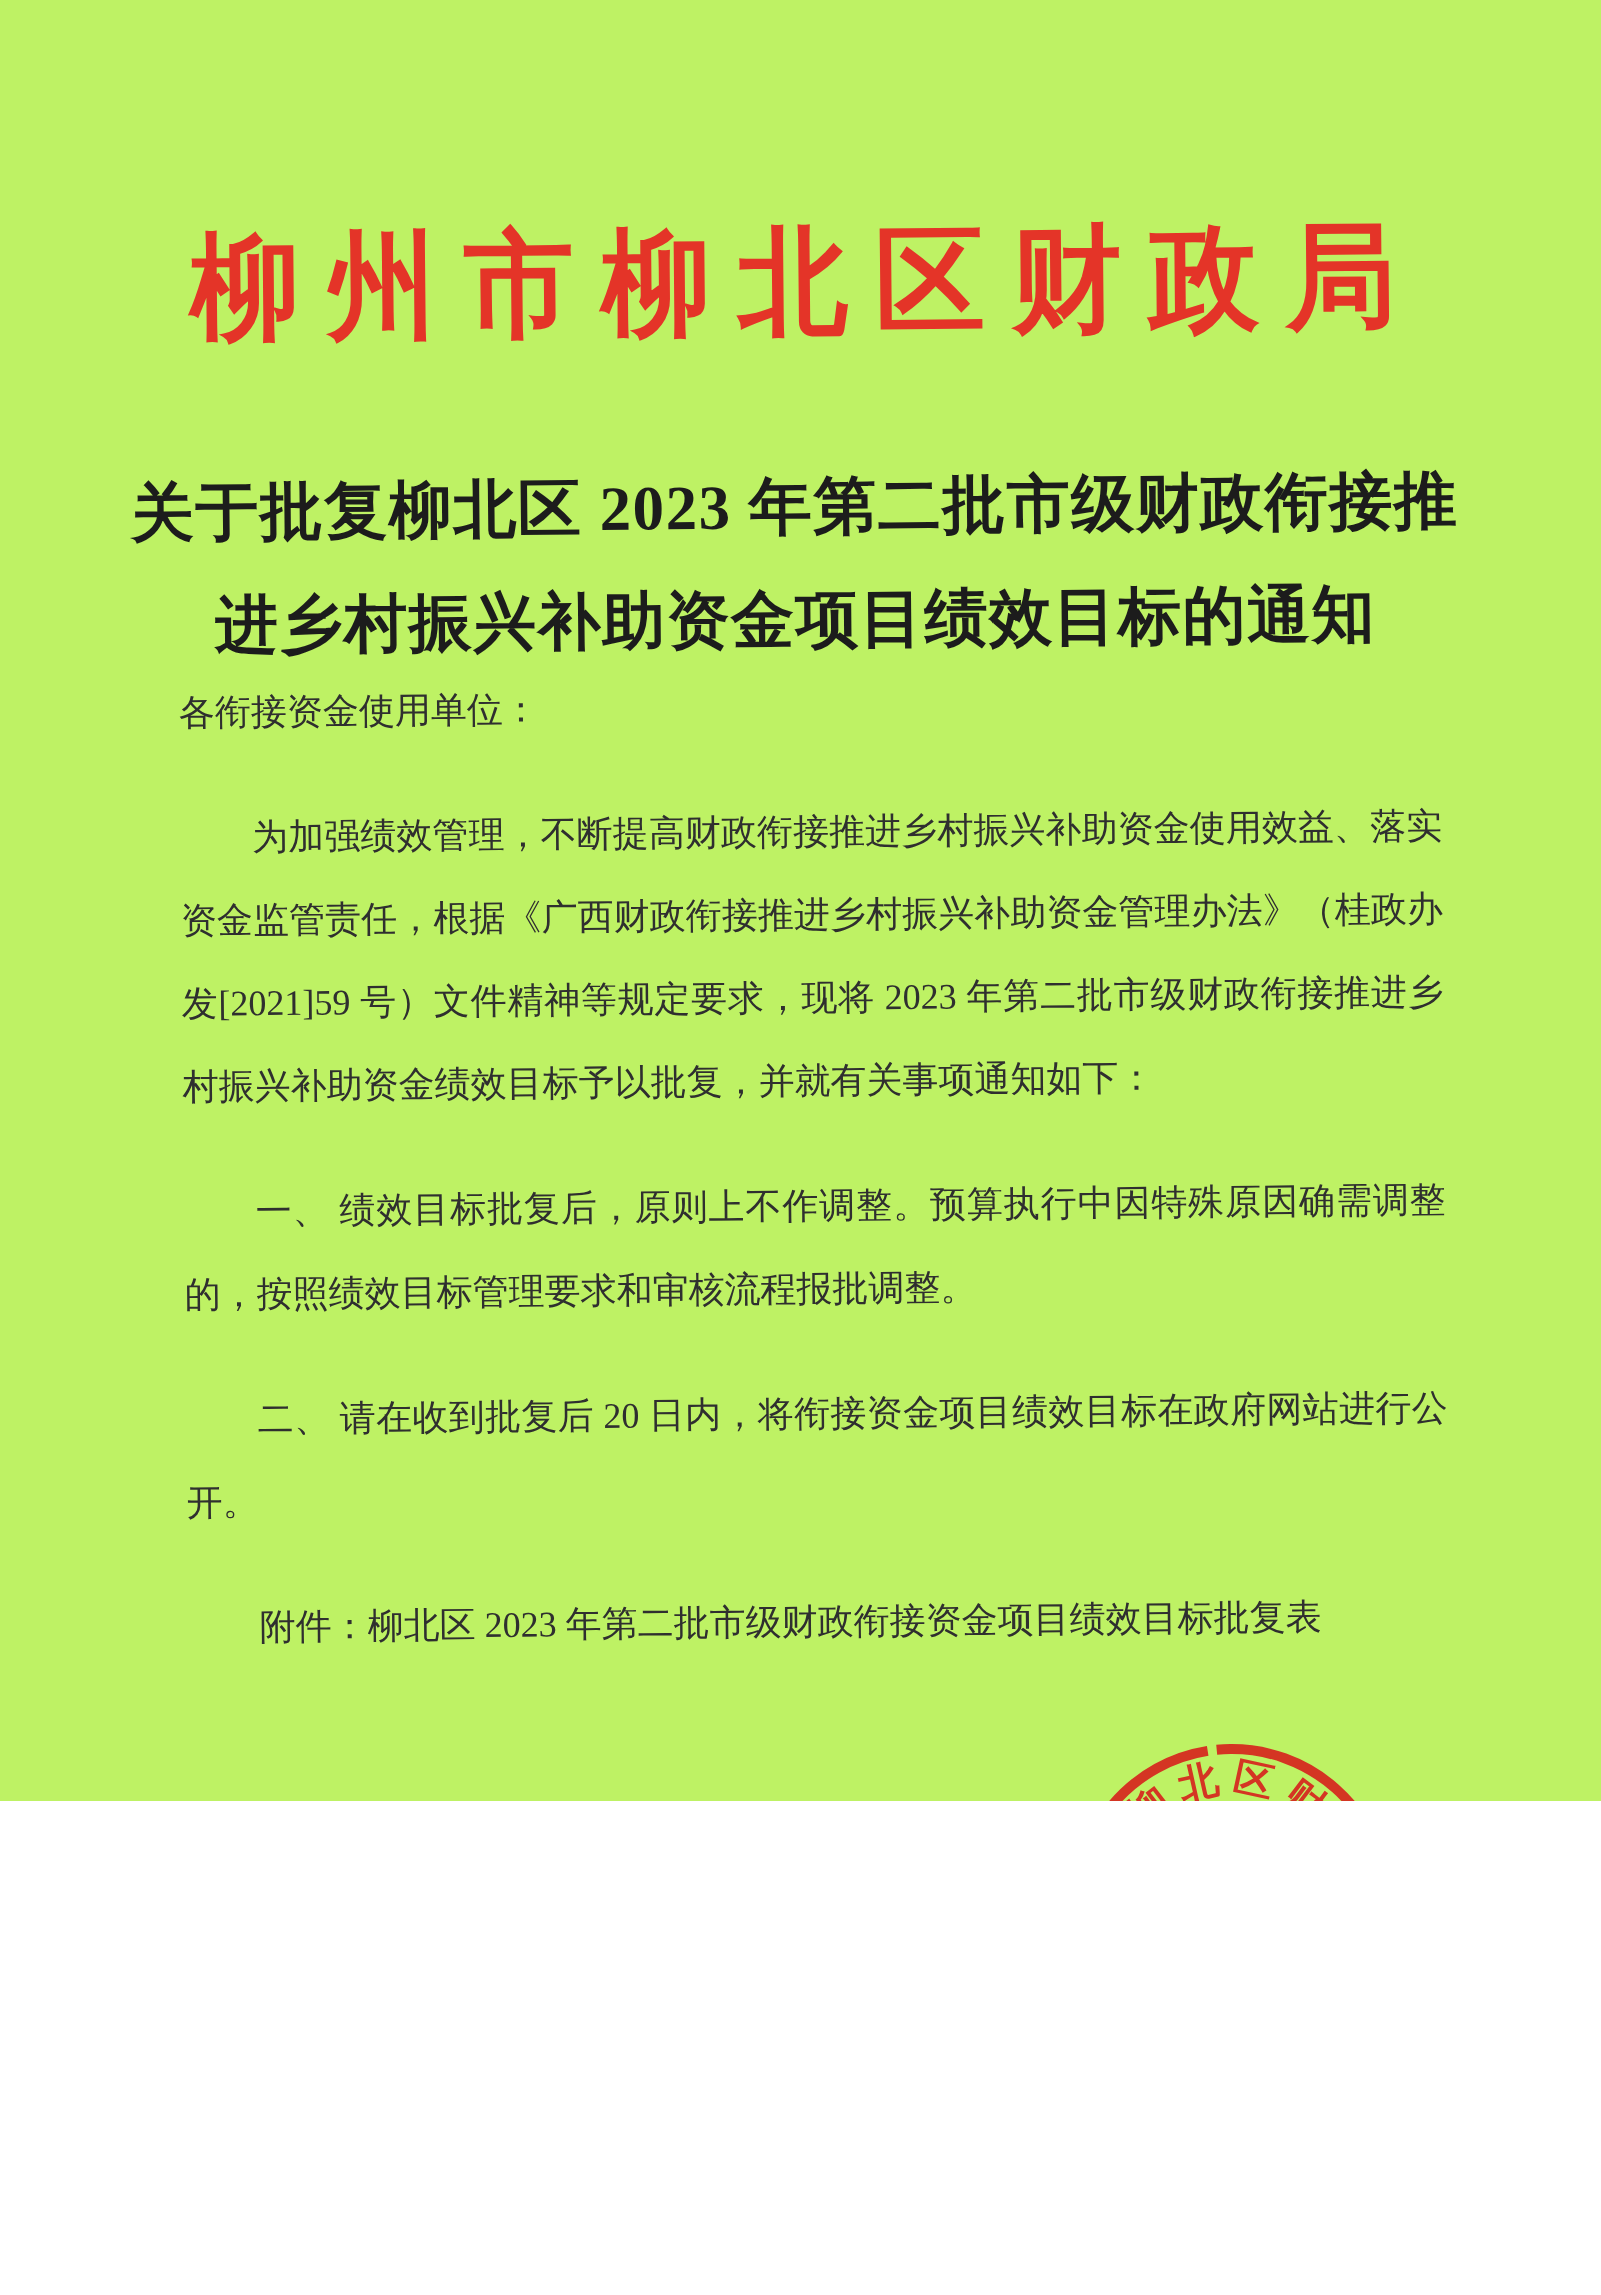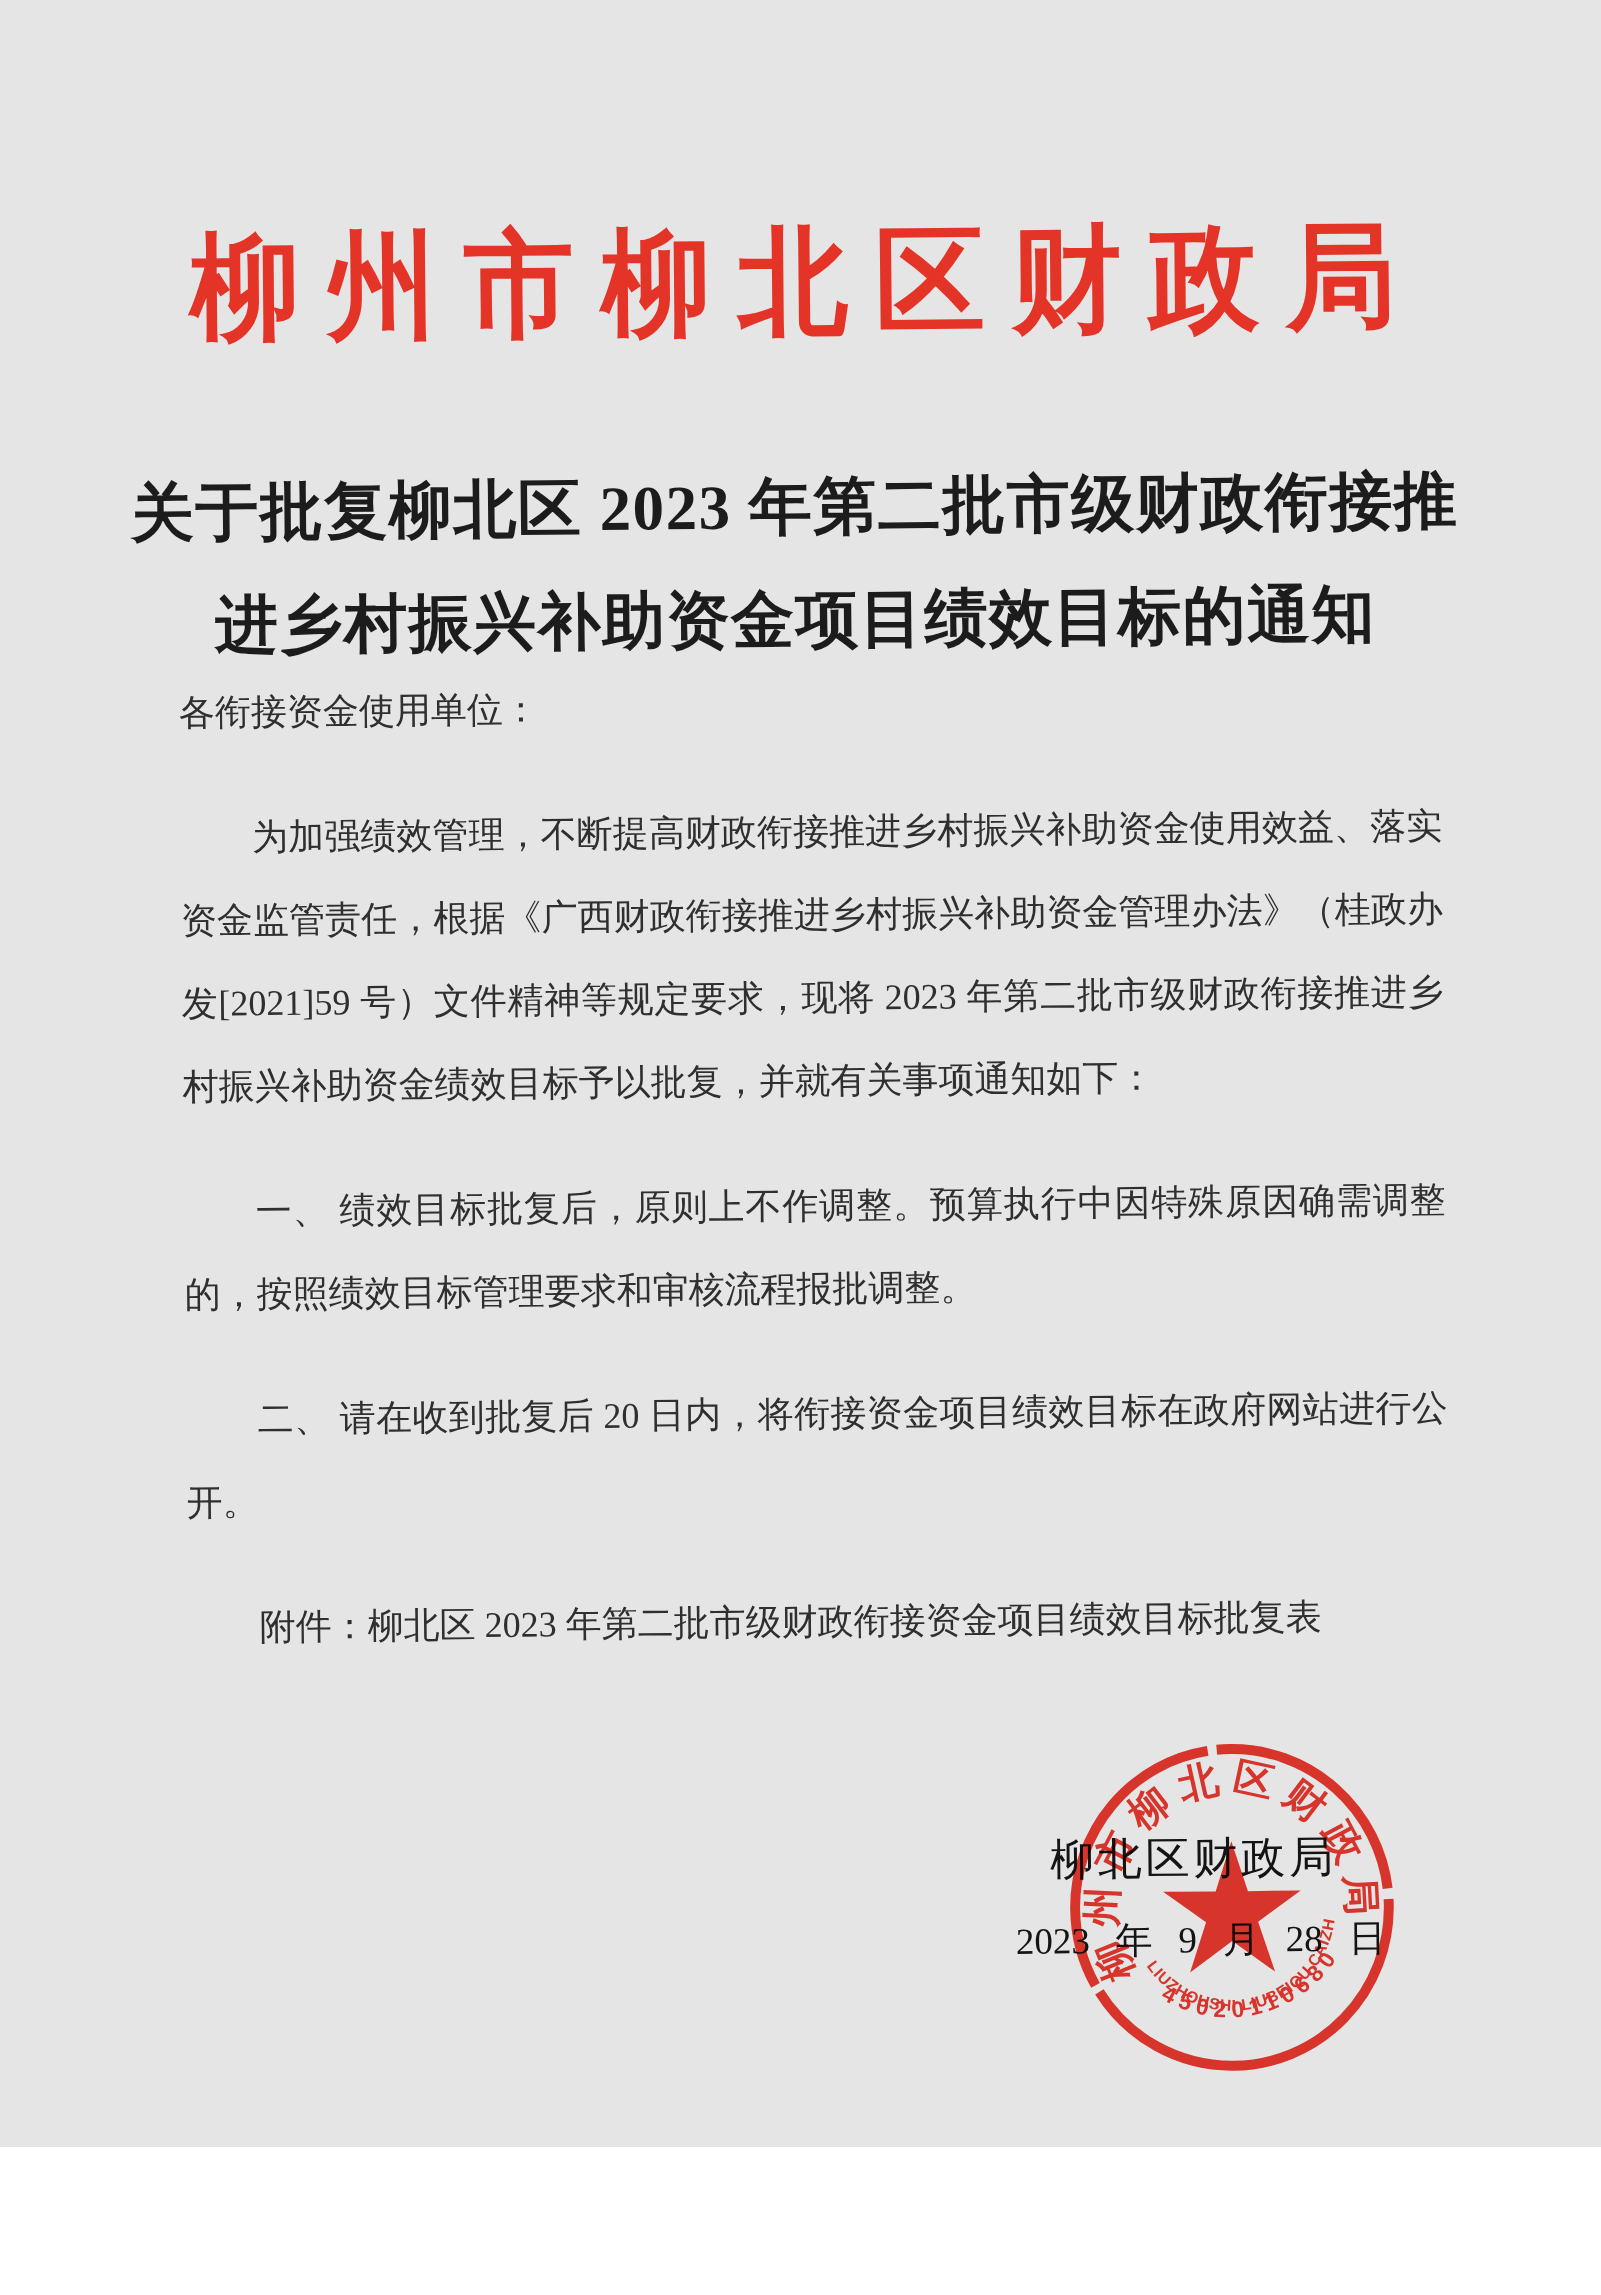--- a/index.html
+++ b/index.html
@@ -1,18 +1,18 @@
 <!DOCTYPE html>
 <html style="font-size:12px"><head>
 <meta charset="utf-8">
 <style>
   html,body { margin:0; padding:0; background:#ffffff; }
   .page {
-    position:relative; width:1602px; height:2147px;
-    background:#e5e5e5; overflow:hidden;
+    position:relative; width:1602px; height:1801px;
+    background:#bef264; overflow:hidden;
     font-family:"Liberation Serif", serif;
     color:#2f2f2f;
   }
   .skew { position:absolute; inset:0; transform:rotate(-0.55deg); transform-origin:800px 1132px; }
 
   .letterhead {
     position:absolute; top:220px; left:0; width:100%;
     text-align:center; text-indent:27px; letter-spacing:27px;
     font-size:110px; line-height:1.15; font-weight:bold;
     color:#e43428; transform:scaleY(1.06); white-space:nowrap;

